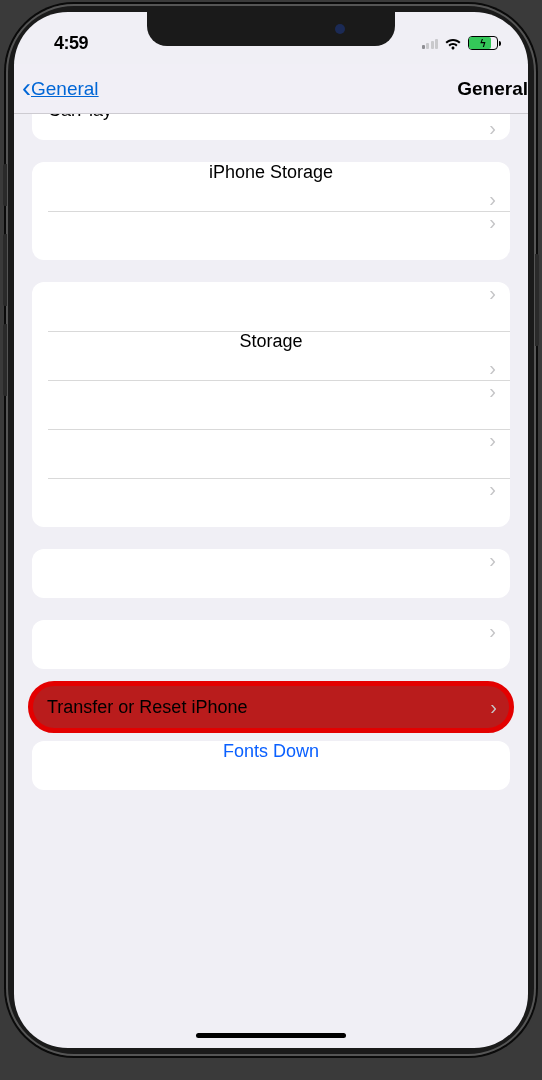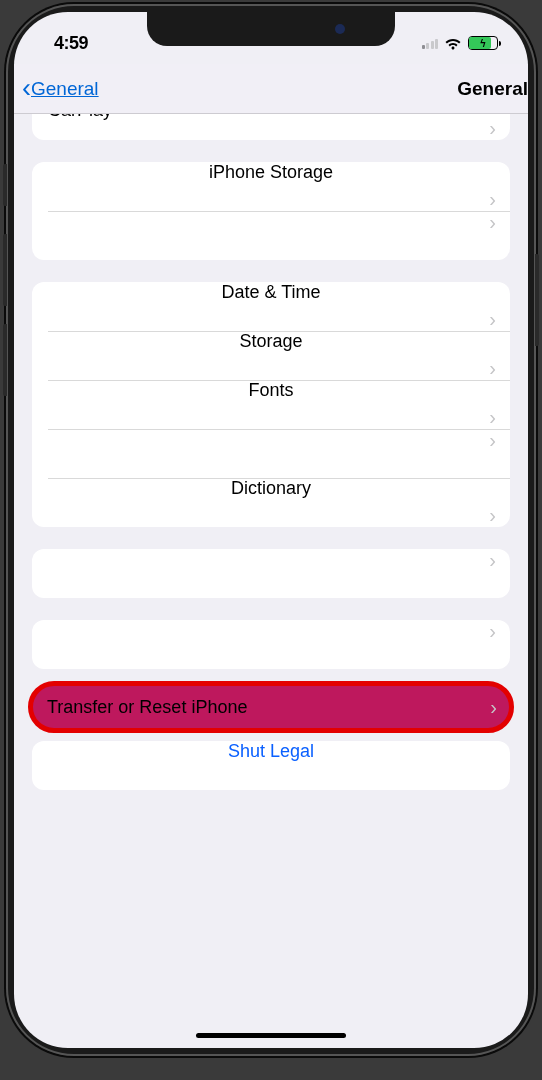--- a/index.html
+++ b/index.html
@@ -116,21 +116,21 @@
       height: 0.5px;
       background: rgba(0,0,0,0.15);
     }
     .row-label { flex: 1; font-weight: 400; }
     .row-label.blue { color: #0a60ff; }
     .chevron { color: #c5c5c7; font-size: 20px; font-weight: 400; margin-right: -2px; margin-left: auto;}
     .highlight-row {
       border: 5px solid #e30000;
       border-radius: 30px;
       margin: 12px 14px 0 14px;
-      background: #be185d;
+      background: #b91c1c;
       display: flex;
       align-items: center;
       min-height: 52px;
       padding: 0 14px 0 14px;
       cursor: pointer;
       font-size: 18px;
     }
     .shutdown-group{
       background:#fff;
       border-radius:12px;
@@ -204,36 +204,33 @@
           <span class="row-label">iPhone Storage</span>
           <span class="chevron">›</span>
         </div>
         <div class="row">
           <span class="chevron">›</span>
         </div>
       </div>
 
       <div class="group">
         <div class="row">
-          <span class="row-label">Date &amp; Time</span>
           <span class="chevron">›</span>
         </div>
         <div class="row">
           <span class="row-label">Storage</span>
           <span class="chevron">›</span>
         </div>
         <div class="row">
-          <span class="row-label">Fonts</span>
-          <span class="chevron">›</span>
-        </div>
-        <div class="row">
-          <span class="chevron">›</span>
-        </div>
-        <div class="row">
-          <span class="row-label">Dictionary</span>
+          <span class="chevron">›</span>
+        </div>
+        <div class="row">
+          <span class="chevron">›</span>
+        </div>
+        <div class="row">
           <span class="chevron">›</span>
         </div>
       </div>
 
       <div class="group">
         <div class="row">
           <span class="chevron">›</span>
         </div>
       </div>
 
@@ -243,21 +240,21 @@
         </div>
       </div>
 
       <div class="highlight-row">
         <span class="row-label">Transfer or Reset iPhone</span>
         <span class="chevron">›</span>
       </div>
 
       <div class="shutdown-group">
         <div class="row">
-          <span class="row-label blue">Shut Legal</span>
+          <span class="row-label blue">Fonts Down</span>
         </div>
       </div>
 
     </div>
 
     <div class="home-indicator"></div>
   </div>
 </div>
 
 </body></html>

